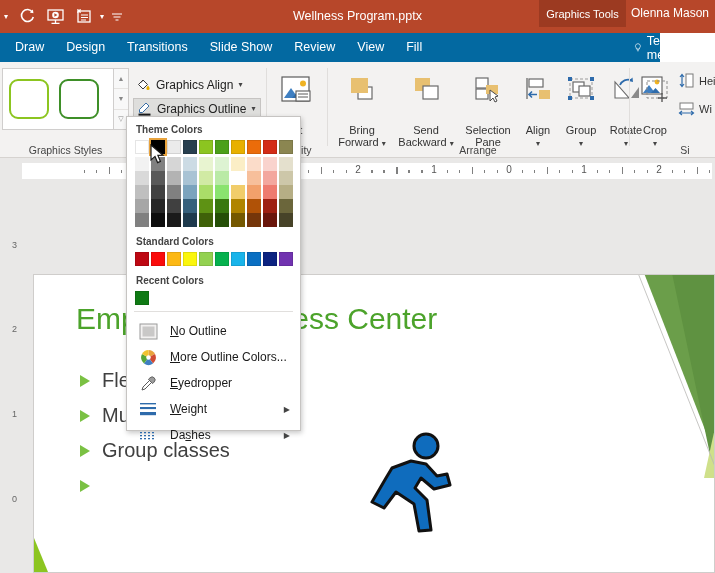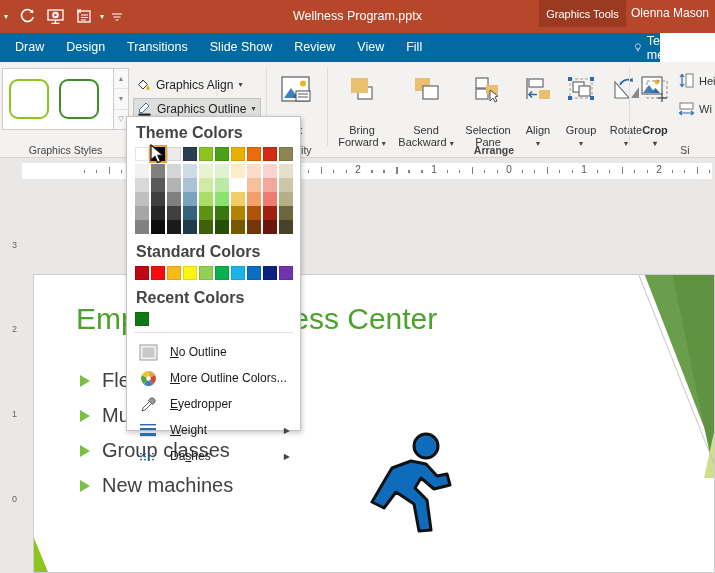--- a/index.html
+++ b/index.html
@@ -132,21 +132,21 @@
   .deco-right { position: absolute; right: -2px; top: -2px; width: 130px; height: 210px; }
   .deco-left { position: absolute; left: 0; bottom: 0; width: 34px; height: 40px; }
 
   
   .menu {
     position: absolute; left: 126px; top: 116px; width: 175px; height: 315px;
     background: #ffffff; border: 1px solid #c6c4c2;
     box-shadow: 1px 2px 5px rgba(0,0,0,0.22);
     z-index: 50;
   }
-  .menu-head { font-size: 16px; color: #444; font-weight: bold; padding: 7px 0 5px 9px; }
+  .menu-head { font-size: 10px; color: #444; font-weight: bold; padding: 7px 0 5px 9px; }
   .sw-grid { padding-left: 8px; }
   .sw-row { display: flex; gap: 2px; }
   .sw { width: 14px; height: 14px; }
   .sw.theme-top { margin-bottom: 3px; border: 1px solid rgba(0,0,0,0.10); }
   .sw.std { width: 14px; height: 14px; border: 1px solid rgba(0,0,0,0.10); }
   .sw.hovered { outline: 2px solid #e8a33d; outline-offset: 0px; position: relative; z-index: 3; }
   .menu-sep { height: 1px; background: #e1dfdd; margin: 6px 7px; }
   .menu-item {
     height: 26px; display: flex; align-items: center; gap: 9px; padding-left: 8px;
     font-size: 12px; color: #1a1a1a;
@@ -365,27 +365,27 @@
             <path d="M11 11 A9 9 0 0 1 22 6" fill="none" stroke="#2e6bab" stroke-width="1.7"></path>
             <path d="M23.5 3.5 L24 8 L19.5 7 Z" fill="#2e6bab"></path>
           </svg>
         </div>
         <div class="bl">
           <span>Rotate</span><br>
           <span class="mini-caret">▾</span>
         </div>
       </div>
 
-      <div class="grp-label" style="left:16px; width:298px;font-weight:bold;">Arrange</div>
+      <div class="grp-label" style="left:0; width:298px;">Arrange</div>
     </div>
 
     <div class="grp-sep" style="left:629px;"></div>
 
     <div class="grp" style="left:631px; width:84px;">
-      <div class="big-btn" style="left:2px;width:44px;font-weight:bold;">
+      <div class="big-btn" style="left:2px;width:44px;">
         <div class="bi">
           <svg width="36" height="32" viewBox="0 0 36 32">
             <rect x="5" y="3" width="20" height="17" fill="#ffffff" stroke="#5b5b5b" stroke-width="1.1"></rect>
             <circle cx="20" cy="8" r="2.4" fill="#f0b323"></circle>
             <path d="M6 19 L12 11 L18 19 Z" fill="#3f7fc1"></path>
             <path d="M14 19 L18.5 14 L23 19 Z" fill="#2e6bab"></path>
             <rect x="10" y="7" width="20" height="17" fill="none" stroke="#8b8b8b" stroke-width="1" stroke-dasharray="3,2"></rect>
             <path d="M25 19 V28 M21 24 H30" stroke="#5b5b5b" stroke-width="1.4"></path>
           </svg>
         </div>
@@ -521,21 +521,20 @@
         <div class="bullet">
           <span class="tri"></span>
           <span class="btxt">Multiple TVs</span>
         </div>
         <div class="bullet">
           <span class="tri"></span>
           <span class="btxt">Group classes</span>
         </div>
         <div class="bullet">
           <span class="tri"></span>
-          <span class="btxt">New machines</span>
         </div>
       </div>
 
       <svg class="runner" width="96" height="112" viewBox="0 0 96 112">
         <g fill="#0f6cbd" stroke="#111111" stroke-width="3" stroke-linejoin="round" stroke-linecap="round">
           <circle cx="62" cy="16" r="12"></circle>
           <path d="M28 38 L47 31 L62 34 L73 46 L83 44 L86 55 L70 59 L57 48 L51 58 L63 70 L67 100 L55 101 L50 74 L32 62 L20 78 L8 72 L22 48 Z"></path>
         </g>
       </svg>
     </div>

